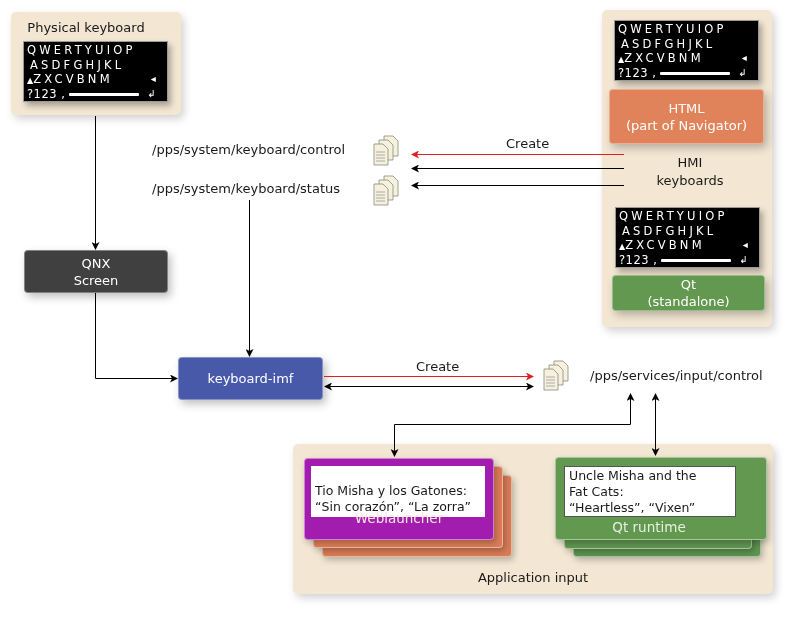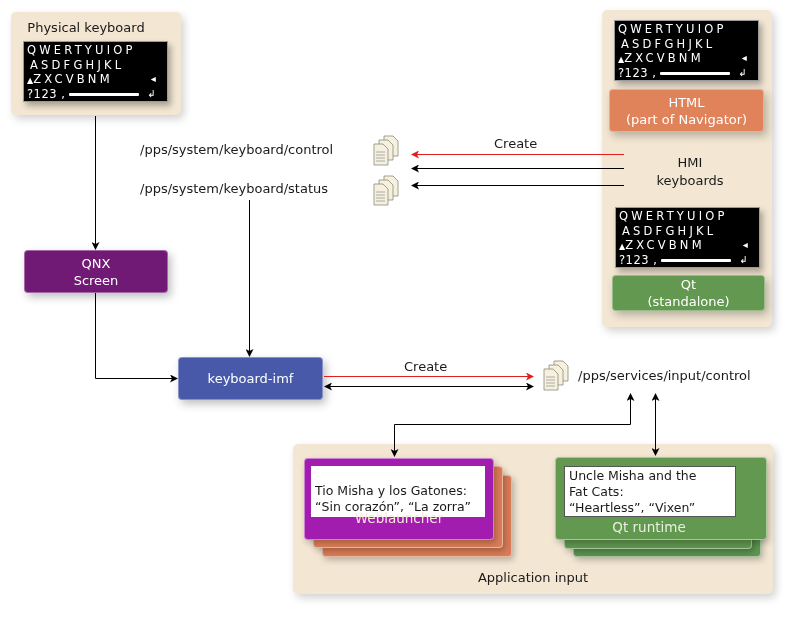--- a/index.html
+++ b/index.html
@@ -5,21 +5,21 @@
   html, body { margin:0; padding:0; background:#ffffff; }
   body { width:800px; height:621px; position:relative; overflow:hidden; font-family:"DejaVu Sans", sans-serif; color:#1a1a1a; }
   .abs { position:absolute; }
   .panel { position:absolute; background:#f3e7d3; border-radius:5px; box-shadow:3px 4px 8px rgba(0,0,0,0.18); }
   .panel-title { position:absolute; font-size:13px; text-align:center; white-space:nowrap; }
   .kbd { position:absolute; background:#000; border:1px solid #9a9a9a; box-shadow:3px 4px 6px rgba(0,0,0,0.3); color:#fff; font-size:11.5px; line-height:14.5px; padding:1px 0 0 3px; box-sizing:border-box; }
   .kbd .row { white-space:nowrap; letter-spacing:3.2px; position:relative; height:14.5px; }
   .kbd .space { position:absolute; height:3px; background:#fff; border-radius:1px; }
   .kbd .glyph { position:absolute; font-size:10px; }
   .box { position:absolute; border-radius:4px; color:#fff; text-align:center; font-size:13px; line-height:17px; display:flex; flex-direction:column; justify-content:center; box-shadow:3px 4px 8px rgba(0,0,0,0.25); border:1px solid rgba(255,255,255,0.35); box-sizing:border-box; }
-  .label { position:absolute; font-size:13px; white-space:nowrap; }
+  .label { position:absolute; font-size:13px; white-space:nowrap;margin-left:12px; }
   .doc { position:absolute; width:28px; height:32px; }
   .stack-card { position:absolute; border-radius:4px; border:1px solid rgba(255,255,255,0.45); box-sizing:border-box; box-shadow:2px 3px 6px rgba(0,0,0,0.25); }
   .inner-white { position:absolute; background:#fff; border:1px solid #555; box-sizing:border-box; font-size:12.5px; line-height:16px; color:#1a1a1a; padding:0 4px; }
   svg.wires { position:absolute; left:0; top:0; }
 </style>
 </head>
 <body>
 
 <div class="panel" style="left:11px;top:12px;width:170px;height:103px;">
   <div class="panel-title" style="left:0;width:150px;top:8px;">Physical keyboard</div>
@@ -31,21 +31,21 @@
   <div class="row"><span style="letter-spacing:0.5px;">?123 ,</span><span class="space" style="left:42px;top:6px;width:70px;"></span><span class="glyph" style="right:8px;top:0;">↲</span></div>
 </div>
 
 <div class="panel" style="left:602px;top:10px;width:170px;height:317px;"></div>
 <div class="kbd" style="left:614px;top:20px;width:145px;height:61px;">
   <div class="row">QWERTYUIOP</div>
   <div class="row" style="padding-left:3px;"><span>ASDFGHJKL</span></div>
   <div class="row"><span style="font-size:8px;letter-spacing:0;">▲</span><span>ZXCVBNM</span><span class="glyph" style="right:8px;top:0;">◂</span></div>
   <div class="row"><span style="letter-spacing:0.5px;">?123 ,</span><span class="space" style="left:42px;top:6px;width:70px;"></span><span class="glyph" style="right:8px;top:0;">↲</span></div>
 </div>
-<div class="box" style="left:609px;top:89px;width:155px;height:43px;background:#e0825a;">
+<div class="box" style="left:609px;top:89px;width:155px;height:55px;background:#e0825a;">
   <span>HTML</span>
   <span>(part of Navigator)</span>
 </div>
 <div class="abs" style="left:640px;top:154px;width:100px;text-align:center;font-size:13px;line-height:18px;">
   <div>HMI</div>
   <div>keyboards</div>
 </div>
 <div class="kbd" style="left:615px;top:207px;width:145px;height:61px;">
   <div class="row">QWERTYUIOP</div>
   <div class="row" style="padding-left:3px;"><span>ASDFGHJKL</span></div>
@@ -94,21 +94,21 @@
       <path d="M2 9h9l5 5v16h-14z"></path>
   </g>
   <g stroke="#999" stroke-width="0.8">
       <line x1="4" y1="17" x2="13" y2="17"></line>
       <line x1="4" y1="20" x2="13" y2="20"></line>
       <line x1="4" y1="23" x2="13" y2="23"></line>
       <line x1="4" y1="26" x2="13" y2="26"></line>
     </g>
 </svg>
 
-<div class="box" style="left:24px;top:250px;width:144px;height:43px;background:#701a75;">
+<div class="box" style="left:24px;top:250px;width:144px;height:43px;background:#404040;">
   <span>QNX</span>
   <span>Screen</span>
 </div>
 <div class="box" style="left:178px;top:357px;width:145px;height:43px;background:#4859aa;">
   <span>keyboard-imf</span>
 </div>
 
 <div class="label" style="left:494px;top:136px;">Create</div>
 <div class="label" style="left:404px;top:359px;">Create</div>
 

